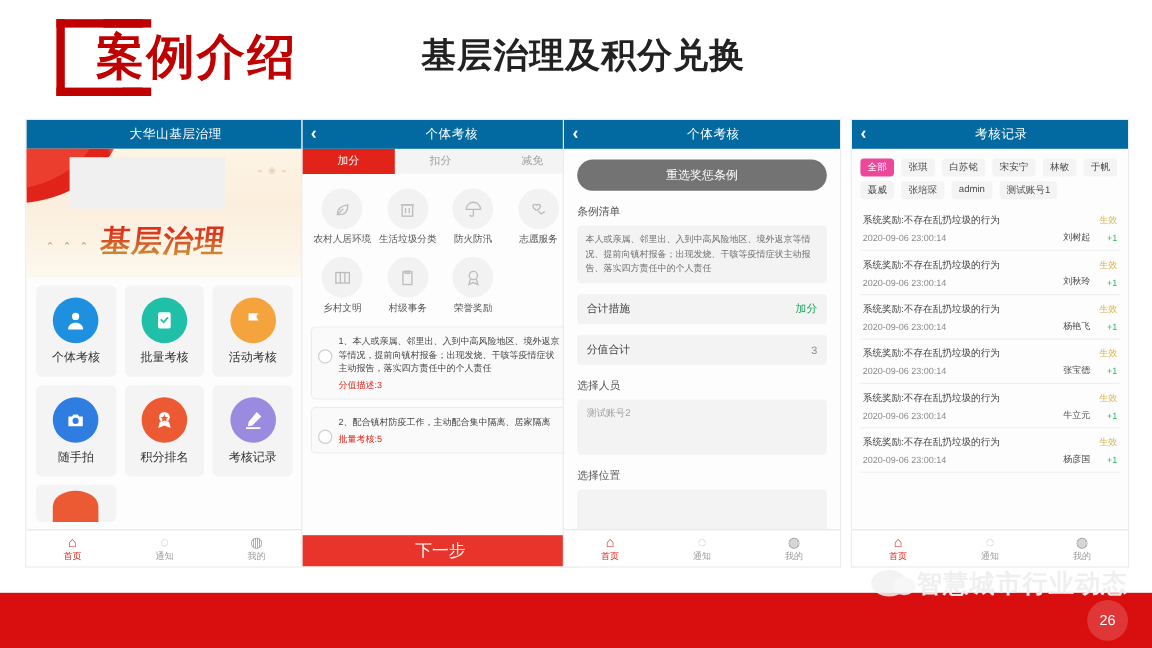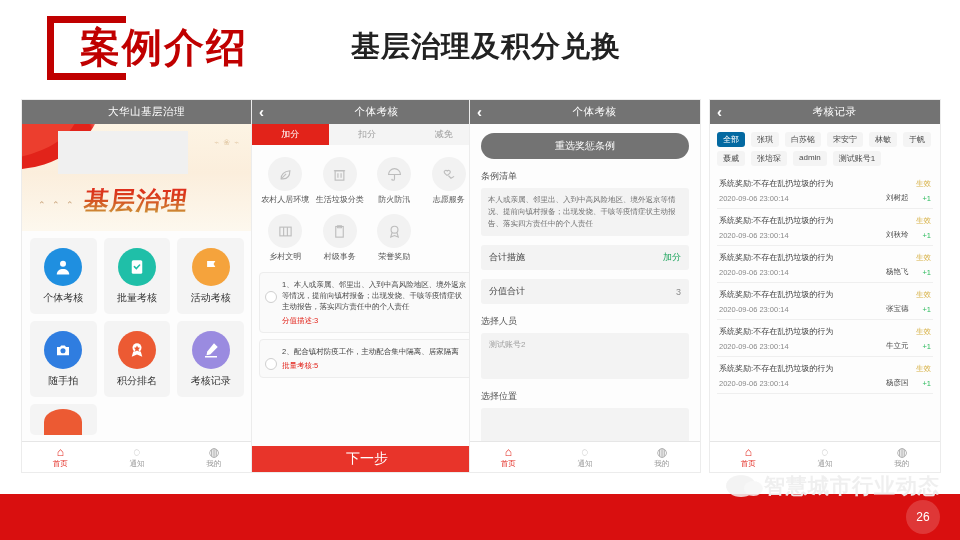--- a/index.html
+++ b/index.html
@@ -34,21 +34,21 @@
   }
 
   
   .phone{position:absolute;top:100px;width:230px;height:372px;background:#fdfdfd;overflow:hidden;
          box-shadow:0 0 0 1px #ececec;}
   #phone1{left:22px;}
   #phone2{left:252px;}
   #phone3{left:470px;}
   #phone4{left:710px;}
 
-  .bar{height:24px;background:#737373;color:#fff;display:flex;align-items:center;
+  .bar{height:24px;background:#0369a1;color:#fff;display:flex;align-items:center;
        justify-content:center;font-size:10.5px;position:relative;letter-spacing:.5px;padding-left:19px;}
   .bar .back{position:absolute;left:7px;top:3px;font-size:15px;line-height:18px;font-weight:bold;color:#fff;}
 
   
   .banner{height:107px;position:relative;overflow:hidden;
     background:linear-gradient(180deg,#fdf4e4 0%,#fbeedc 45%,#fdf8ee 100%);}
   .banner .ribbon{position:absolute;left:-20px;top:-30px;width:105px;height:70px;
     background:radial-gradient(ellipse at 30% 60%,#e2231a 0%,#e2231a 55%,rgba(226,35,26,0) 70%);
     border-bottom-right-radius:80% 100%;transform:rotate(-8deg);}
   .banner .ribbon2{position:absolute;left:-10px;top:-12px;width:70px;height:40px;
@@ -109,21 +109,21 @@
   .row3{display:flex;align-items:center;justify-content:space-between;background:#f3f3f3;
         border-radius:3px;padding:6px 8px;margin-top:9px;font-size:9px;color:#444;}
   .row3 .val{color:#19a35a;font-size:9px;}
   .row3 .val.num{color:#8d8d8d;}
   .box{background:#f3f3f3;border-radius:3px;height:34px;padding:6px 8px;font-size:8px;color:#a0a0a0;}
   .box.tall{height:38px;}
 
   
   .chips{padding:8px 7px 6px;display:flex;flex-wrap:wrap;gap:4px 6px;}
   .chip{padding:2px 6px;border-radius:3px;background:#f4f4f4;color:#4a4a4a;font-size:8px;}
-  .chip.on{background:#0369a1;color:#fff;}
+  .chip.on{background:#ec4899;color:#fff;}
   .reclist{padding:0 7px;}
   .rec{border-bottom:1px solid #efefef;padding:6px 2px 5px;}
   .rec .l1{display:flex;justify-content:space-between;align-items:center;}
   .rec .t{font-size:8px;color:#3e3e3e;}
   .rec .st{font-size:7.5px;color:#d8b34a;}
   .rec .l2{display:flex;justify-content:space-between;align-items:center;margin-top:4px;}
   .rec .dt{font-size:7.5px;color:#8a8a8a;}
   .rec .nm{font-size:7.5px;color:#4a4a4a;margin-left:auto;margin-right:14px;}
   .rec .pt{font-size:7.5px;color:#2cbb5d;}
   .footred{position:absolute;left:0;right:0;bottom:0;height:46px;background:#d90f0f;}

